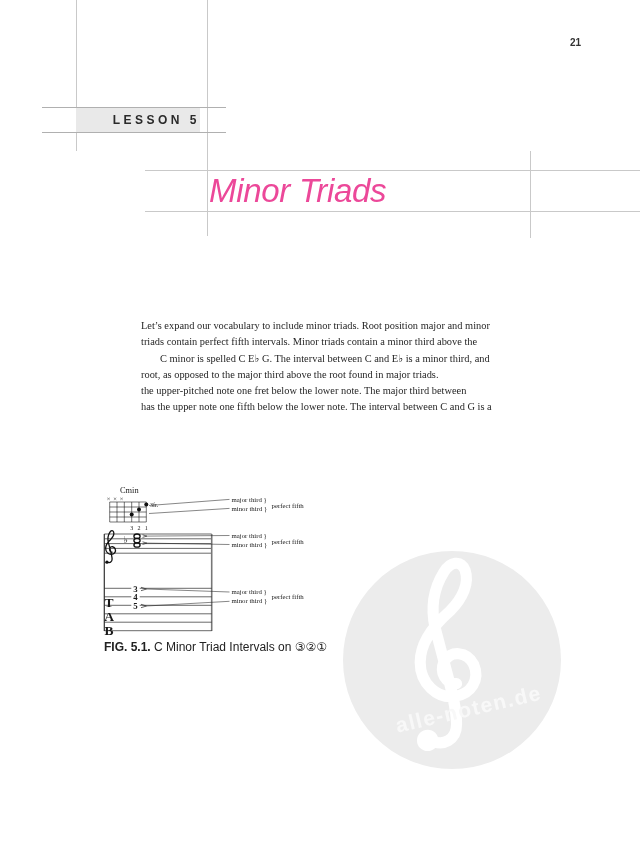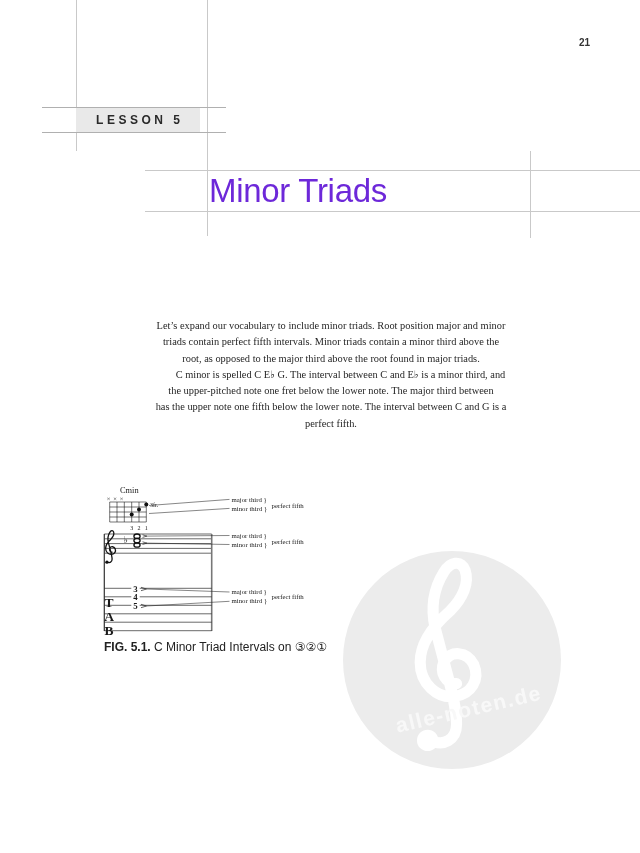--- a/index.html
+++ b/index.html
@@ -7,42 +7,42 @@
     width:640px;height:853px;position:relative;background:#ffffff;overflow:hidden;
     font-family:"Liberation Serif","DejaVu Serif","DejaVu Sans",serif;color:#222;
   }
   .abs{position:absolute;}
   
   .vline{position:absolute;width:1px;background:#c9c9c9;}
   .hline{position:absolute;height:1px;background:#c9c9c9;}
   .hline.dark{background:#b0b0b0;}
   
   .pagenum{
-    position:absolute;top:37px;left:570px;width:20px;text-align:right;
+    position:absolute;top:37px;left:570px;width:20px;text-align:left;
     font-family:"Liberation Sans","DejaVu Sans",sans-serif;font-weight:bold;
     font-size:10px;color:#333;
   }
   
   .lesson-box{
     position:absolute;left:76px;top:108px;width:124px;height:24px;
-    background:#e9e9e9;display:flex;align-items:center;justify-content:center;
+    background:#e9e9e9;display:flex;align-items:center;justify-content:flex-end;
   }
   .lesson-box span{
     font-family:"Liberation Sans","DejaVu Sans",sans-serif;font-weight:bold;
     font-size:12px;letter-spacing:3.5px;color:#2a2a2a;padding-left:3.5px;
   }
   
   .page-title{
     position:absolute;left:209px;top:174px;margin:0;
     font-family:"Liberation Sans","DejaVu Sans",sans-serif;font-weight:normal;
-    font-size:33px;letter-spacing:-0.3px;color:#6d28d9;line-height:34px;
+    font-size:33px;letter-spacing:-0.3px;color:#ec4899;line-height:34px;font-style:italic;
   }
   
   .bodyblock{position:absolute;left:141px;width:380px;font-size:10.4px;line-height:16.3px;color:#262626;}
-  .bodyblock .line{white-space:nowrap;text-align:center;}
+  .bodyblock .line{white-space:nowrap;}
   .bodyblock .line.indent{padding-left:19px;}
   #para-block-1{top:318px;}
   #para-block-2{top:676px;}
   
   .fig-caption{
     position:absolute;left:104px;top:640px;
     font-family:"Liberation Sans","DejaVu Sans",sans-serif;font-size:12px;color:#222;
     white-space:nowrap;
   }
   .fig-caption .fig-bold{font-weight:bold;}
@@ -86,25 +86,24 @@
 
 <div class="pagenum">21</div>
 <div class="lesson-box">
   <span>LESSON 5</span>
 </div>
 <h1 class="page-title">Minor Triads</h1>
 
 <div class="bodyblock" id="para-block-1">
   <div class="line">Let’s expand our vocabulary to include minor triads. Root position major and minor</div>
   <div class="line">triads contain perfect fifth intervals. Minor triads contain a minor third above the</div>
+  <div class="line indent">C minor is spelled C E♭ G. The interval between C and E♭ is a minor third, and</div>
   <div class="line">root, as opposed to the major third above the root found in major triads.</div>
-  <div class="line indent">C minor is spelled C E♭ G. The interval between C and E♭ is a minor third, and</div>
   <div class="line">the upper-pitched note one fret below the lower note. The major third between</div>
   <div class="line">has the upper note one fifth below the lower note. The interval between C and G is a</div>
-  <div class="line">perfect fifth.</div>
 </div>
 
 <svg class="fig-svg abs" style="left:95px;top:483px;" width="217" height="153" viewBox="0 0 217 153">
 
   <text class="t-serif" x="25" y="10" font-size="8.4">Cmin</text>
 
   <text class="t-serif" x="11.8" y="17.6" font-size="6.4" letter-spacing="2.9">×××</text>
 
   <g stroke="#1a1a1a" stroke-width="0.6">
     <line x1="14.7" y1="19" x2="14.7" y2="39"></line>

